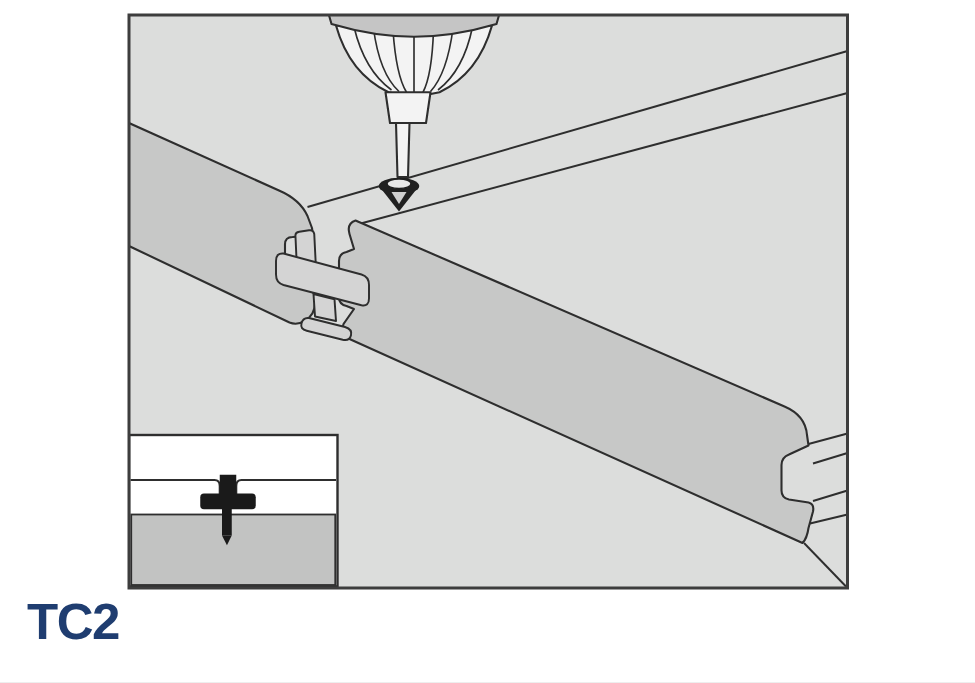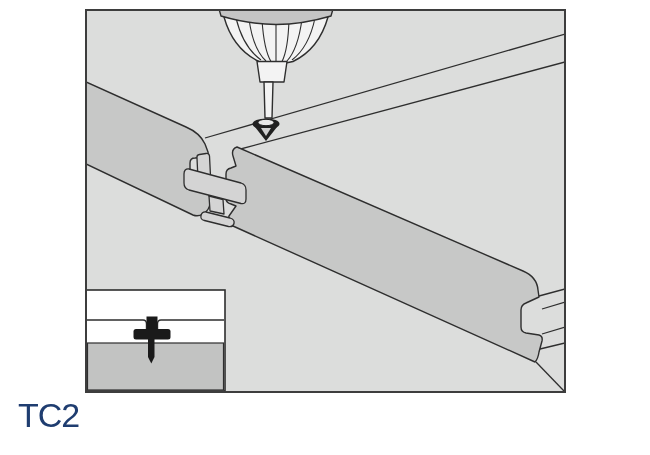--- a/index.html
+++ b/index.html
@@ -6,21 +6,21 @@
   body{
     width:650px;height:455px;
     background:var(--page-bg,#fff);
     font-family:"Liberation Sans", sans-serif;
     position:relative;overflow:hidden;
   }
   .figure-wrap{position:absolute;inset:0;}
   svg{position:absolute;left:0;top:0;}
   .caption{
     position:absolute;left:18px;top:396px;
-    font-size:34px;font-weight:normal;letter-spacing:-1px;
+    font-size:34px;font-weight:bold;letter-spacing:-1px;
     color:var(--caption-color,#1f3d70);
     text-align:center;
   }
   
   .scene-bg{fill:var(--scene-bg,#dcdddc);}
   .frame{fill:none;stroke:var(--frame-border,#3d3d3d);stroke-width:2;}
   .face{fill:var(--board-face,#c7c8c7);stroke:var(--line,#2e2e2e);stroke-width:1.4;stroke-linejoin:round;}
   .seam{fill:none;stroke:var(--line,#2e2e2e);stroke-width:1.3;}
   .strip{fill:none;stroke:var(--line,#2e2e2e);stroke-width:1.3;}
   .clip{fill:var(--clip-fill,#d4d4d4);stroke:var(--line,#2e2e2e);stroke-width:1.3;stroke-linejoin:round;}

